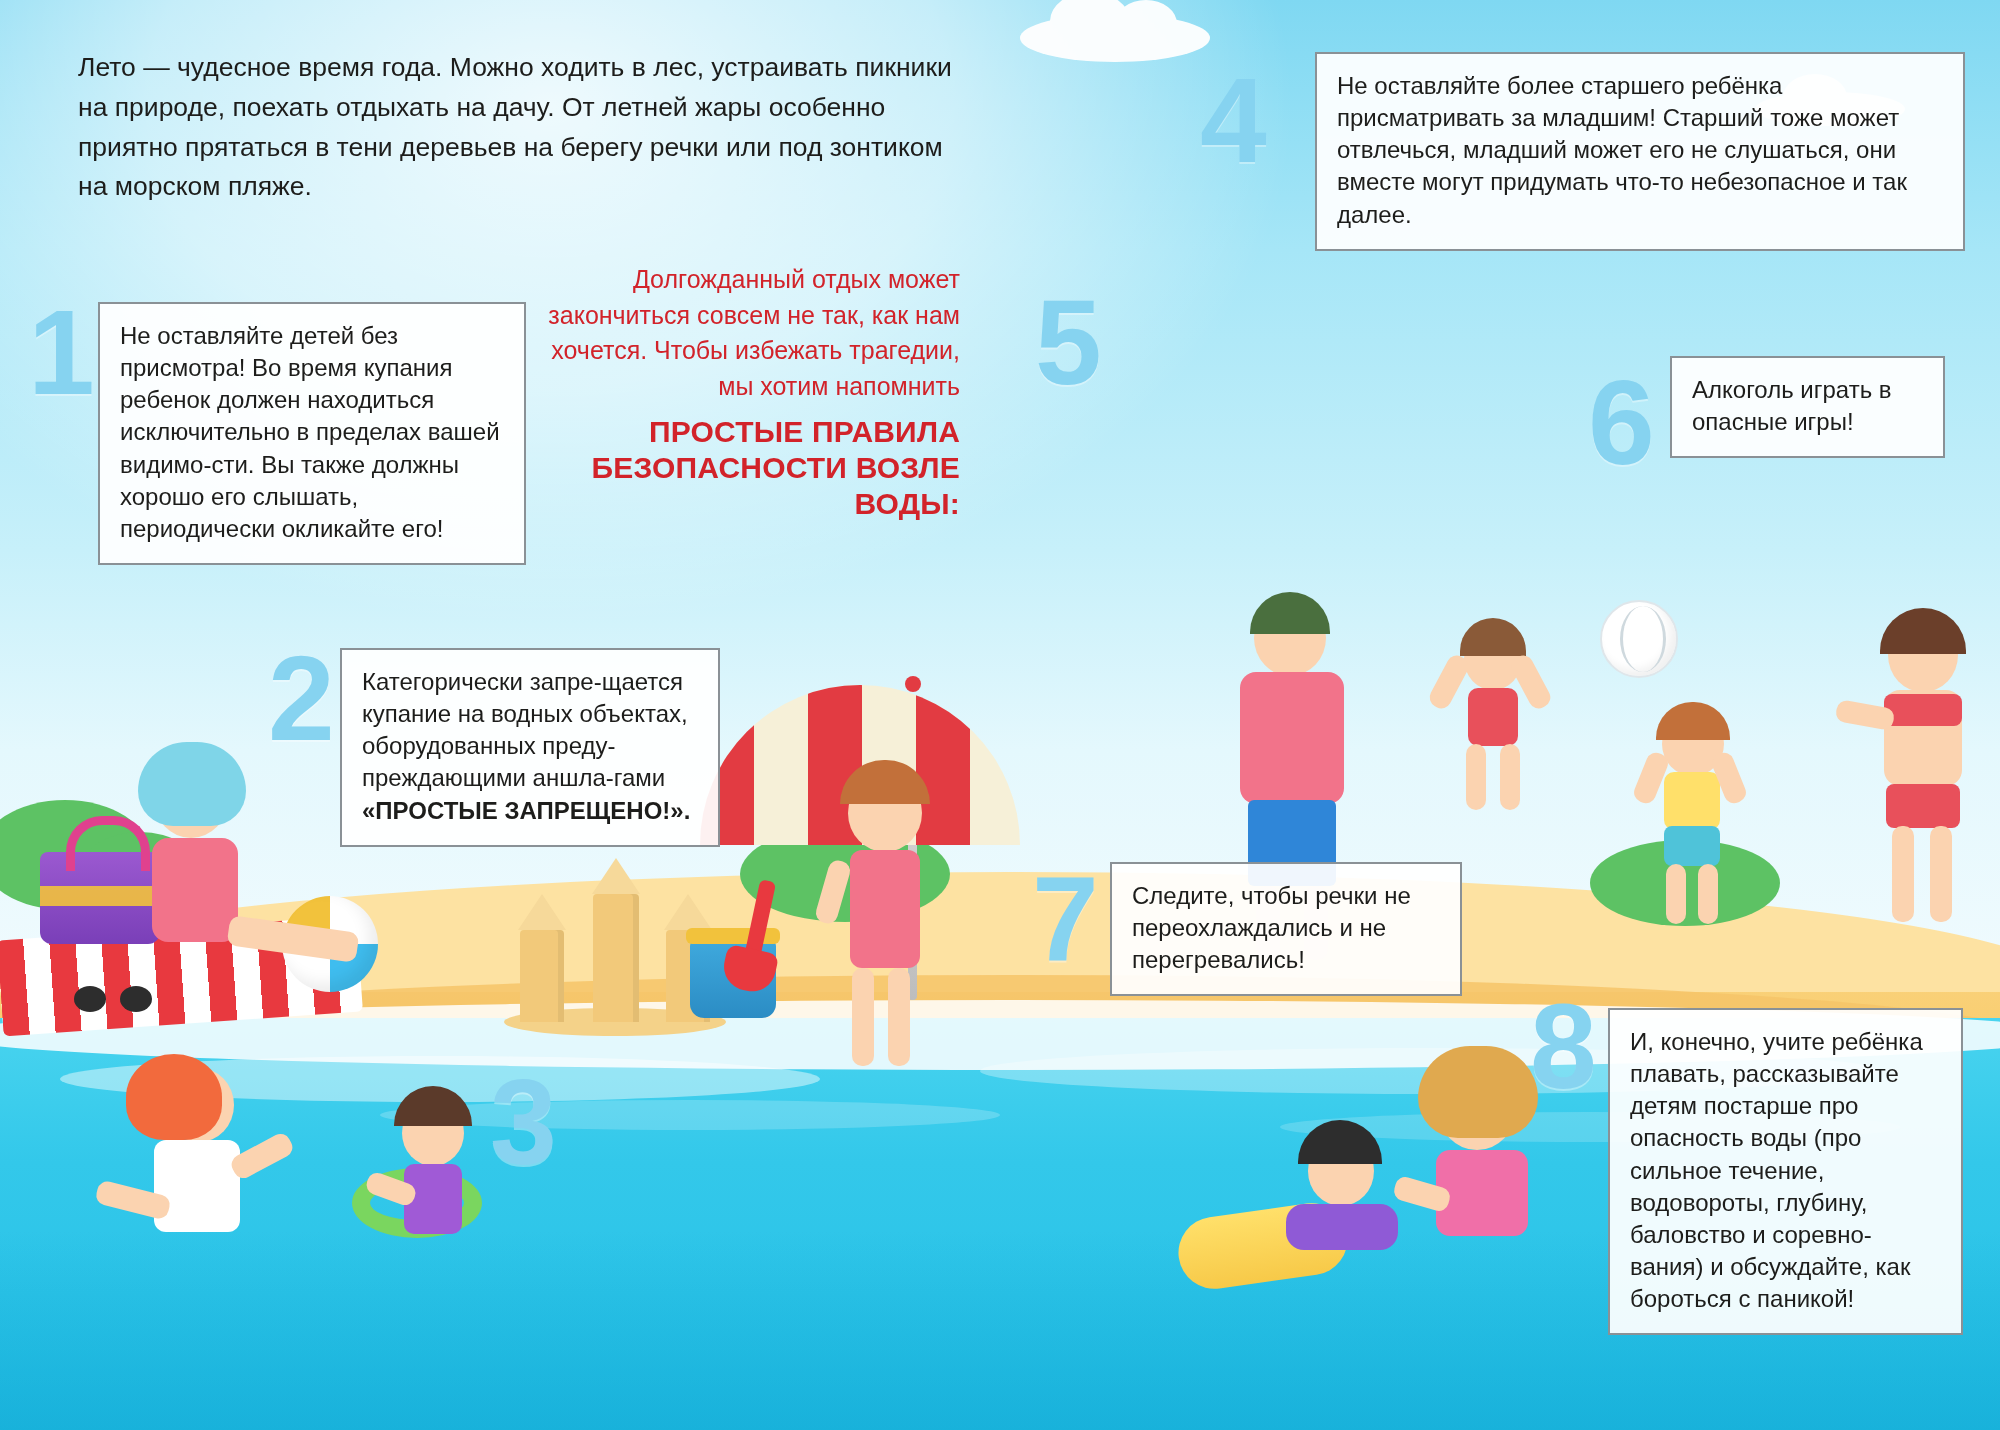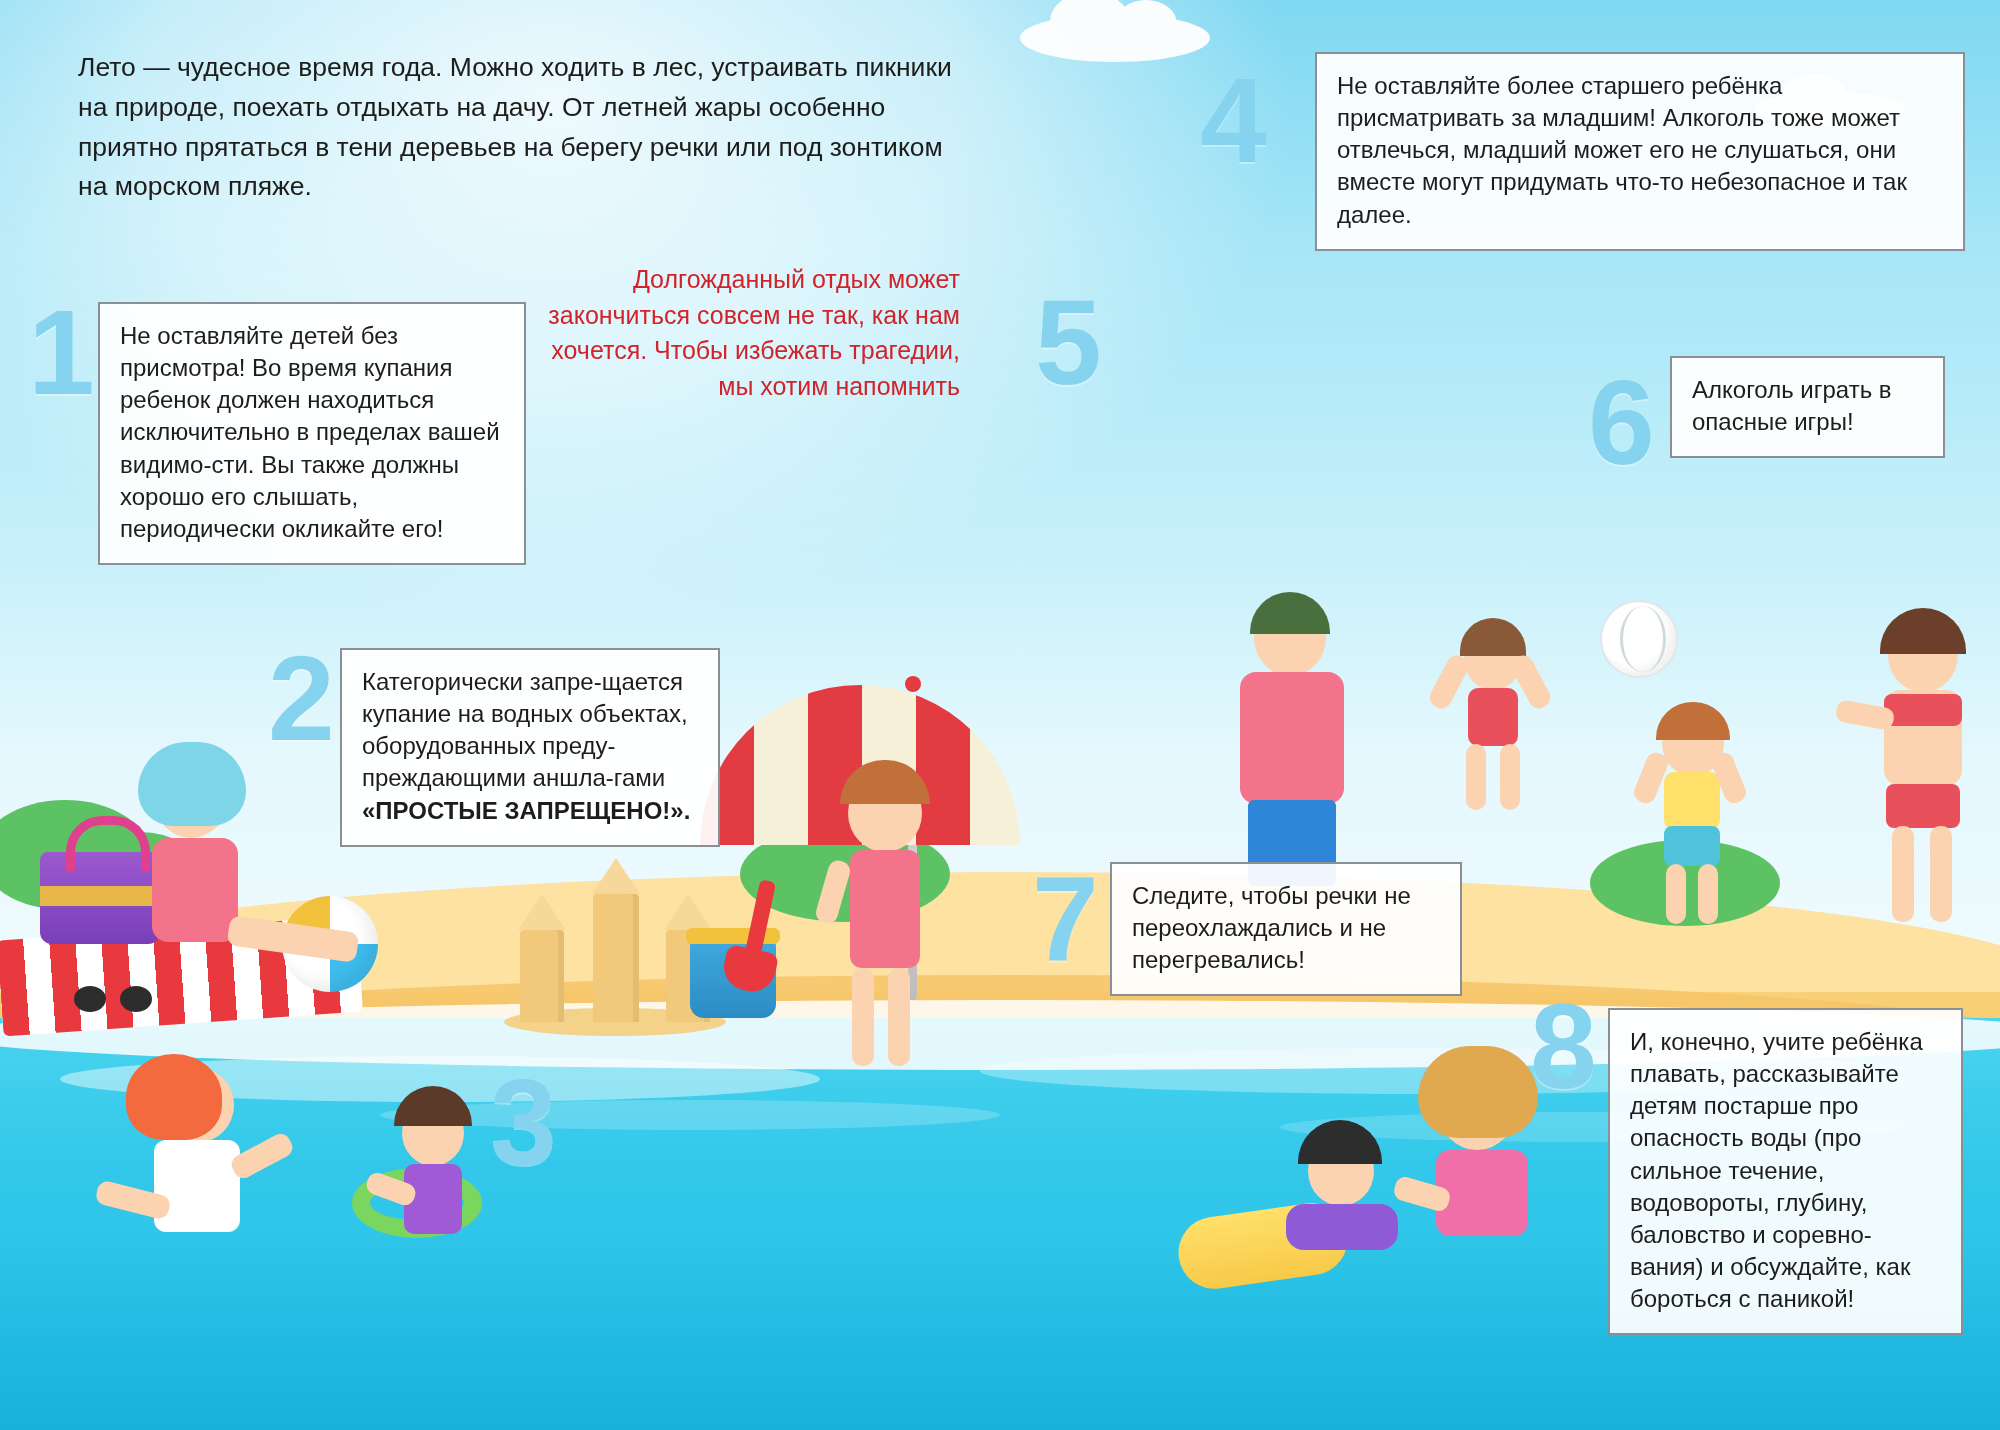--- a/index.html
+++ b/index.html
@@ -448,35 +448,36 @@
     <div class="head" style="left:28px; top:26px; width:78px; height:82px; background:#fbd3b0;"></div>
     <div class="head" style="left:8px; top:4px; width:120px; height:92px; background:#e0a94f; border-radius:60px 60px 46px 46px;"></div>
     <div class="body" style="left:26px; top:108px; width:92px; height:86px; background:#f06fa8; border-radius:14px;"></div>
     <div class="limb" style="left:-16px; top:140px; width:56px; height:24px; background:#fbd3b0; transform:rotate(16deg);"></div>
   </div>
 
   <div class="intro">Лето — чудесное время года. Можно ходить в лес, устраивать пикники на природе, поехать отдыхать на дачу. От летней жары особенно приятно прятаться в тени деревьев на берегу речки или под зонтиком на морском пляже.</div>
 
   <div class="lead">
     <div>Долгожданный отдых может закончиться совсем не так, как нам хочется. Чтобы избежать трагедии, мы хотим напомнить</div>
+    <div class="lead-strong">ПРОСТЫЕ ПРАВИЛА БЕЗОПАСНОСТИ ВОЗЛЕ ВОДЫ:</div>
   </div>
 
   <div class="num num-1">1</div>
   <div class="num num-2">2</div>
   <div class="num num-3">3</div>
   <div class="num num-4">4</div>
   <div class="num num-5">5</div>
   <div class="num num-6">6</div>
   <div class="num num-7">7</div>
   <div class="num num-8">8</div>
 
   <div class="rule box-1">Не оставляйте детей без присмотра! Во время купания ребенок должен находиться исключительно в пределах вашей видимо-сти. Вы также должны хорошо его слышать, периодически окликайте его!</div>
 
   <div class="rule box-2">
     <span>Категорически запре-щается купание на водных объектах, оборудованных преду-преждающими аншла-гами </span><b>«ПРОСТЫЕ ЗАПРЕЩЕНО!».</b>
   </div>
 
-  <div class="rule box-4">Не оставляйте более старшего ребёнка присматривать за младшим! Алкоголь тоже может отвлечься, младший может его не слушаться, они вместе могут придумать что-то небезопасное и так далее.</div>
+  <div class="rule box-4">Не оставляйте более старшего ребёнка присматривать за младшим! Старший тоже может отвлечься, младший может его не слушаться, они вместе могут придумать что-то небезопасное и так далее.</div>
   <div class="rule box-6">Алкоголь играть в опасные игры!</div>
   <div class="rule box-7">Следите, чтобы речки не переохлаждались и не перегревались!</div>
   <div class="rule box-8">И, конечно, учите ребёнка плавать, рассказывайте детям постарше про опасность воды (про сильное течение, водовороты, глубину, баловство и соревно-вания) и обсуждайте, как бороться с паникой!</div>
 
 </div>
 
 </body></html>

